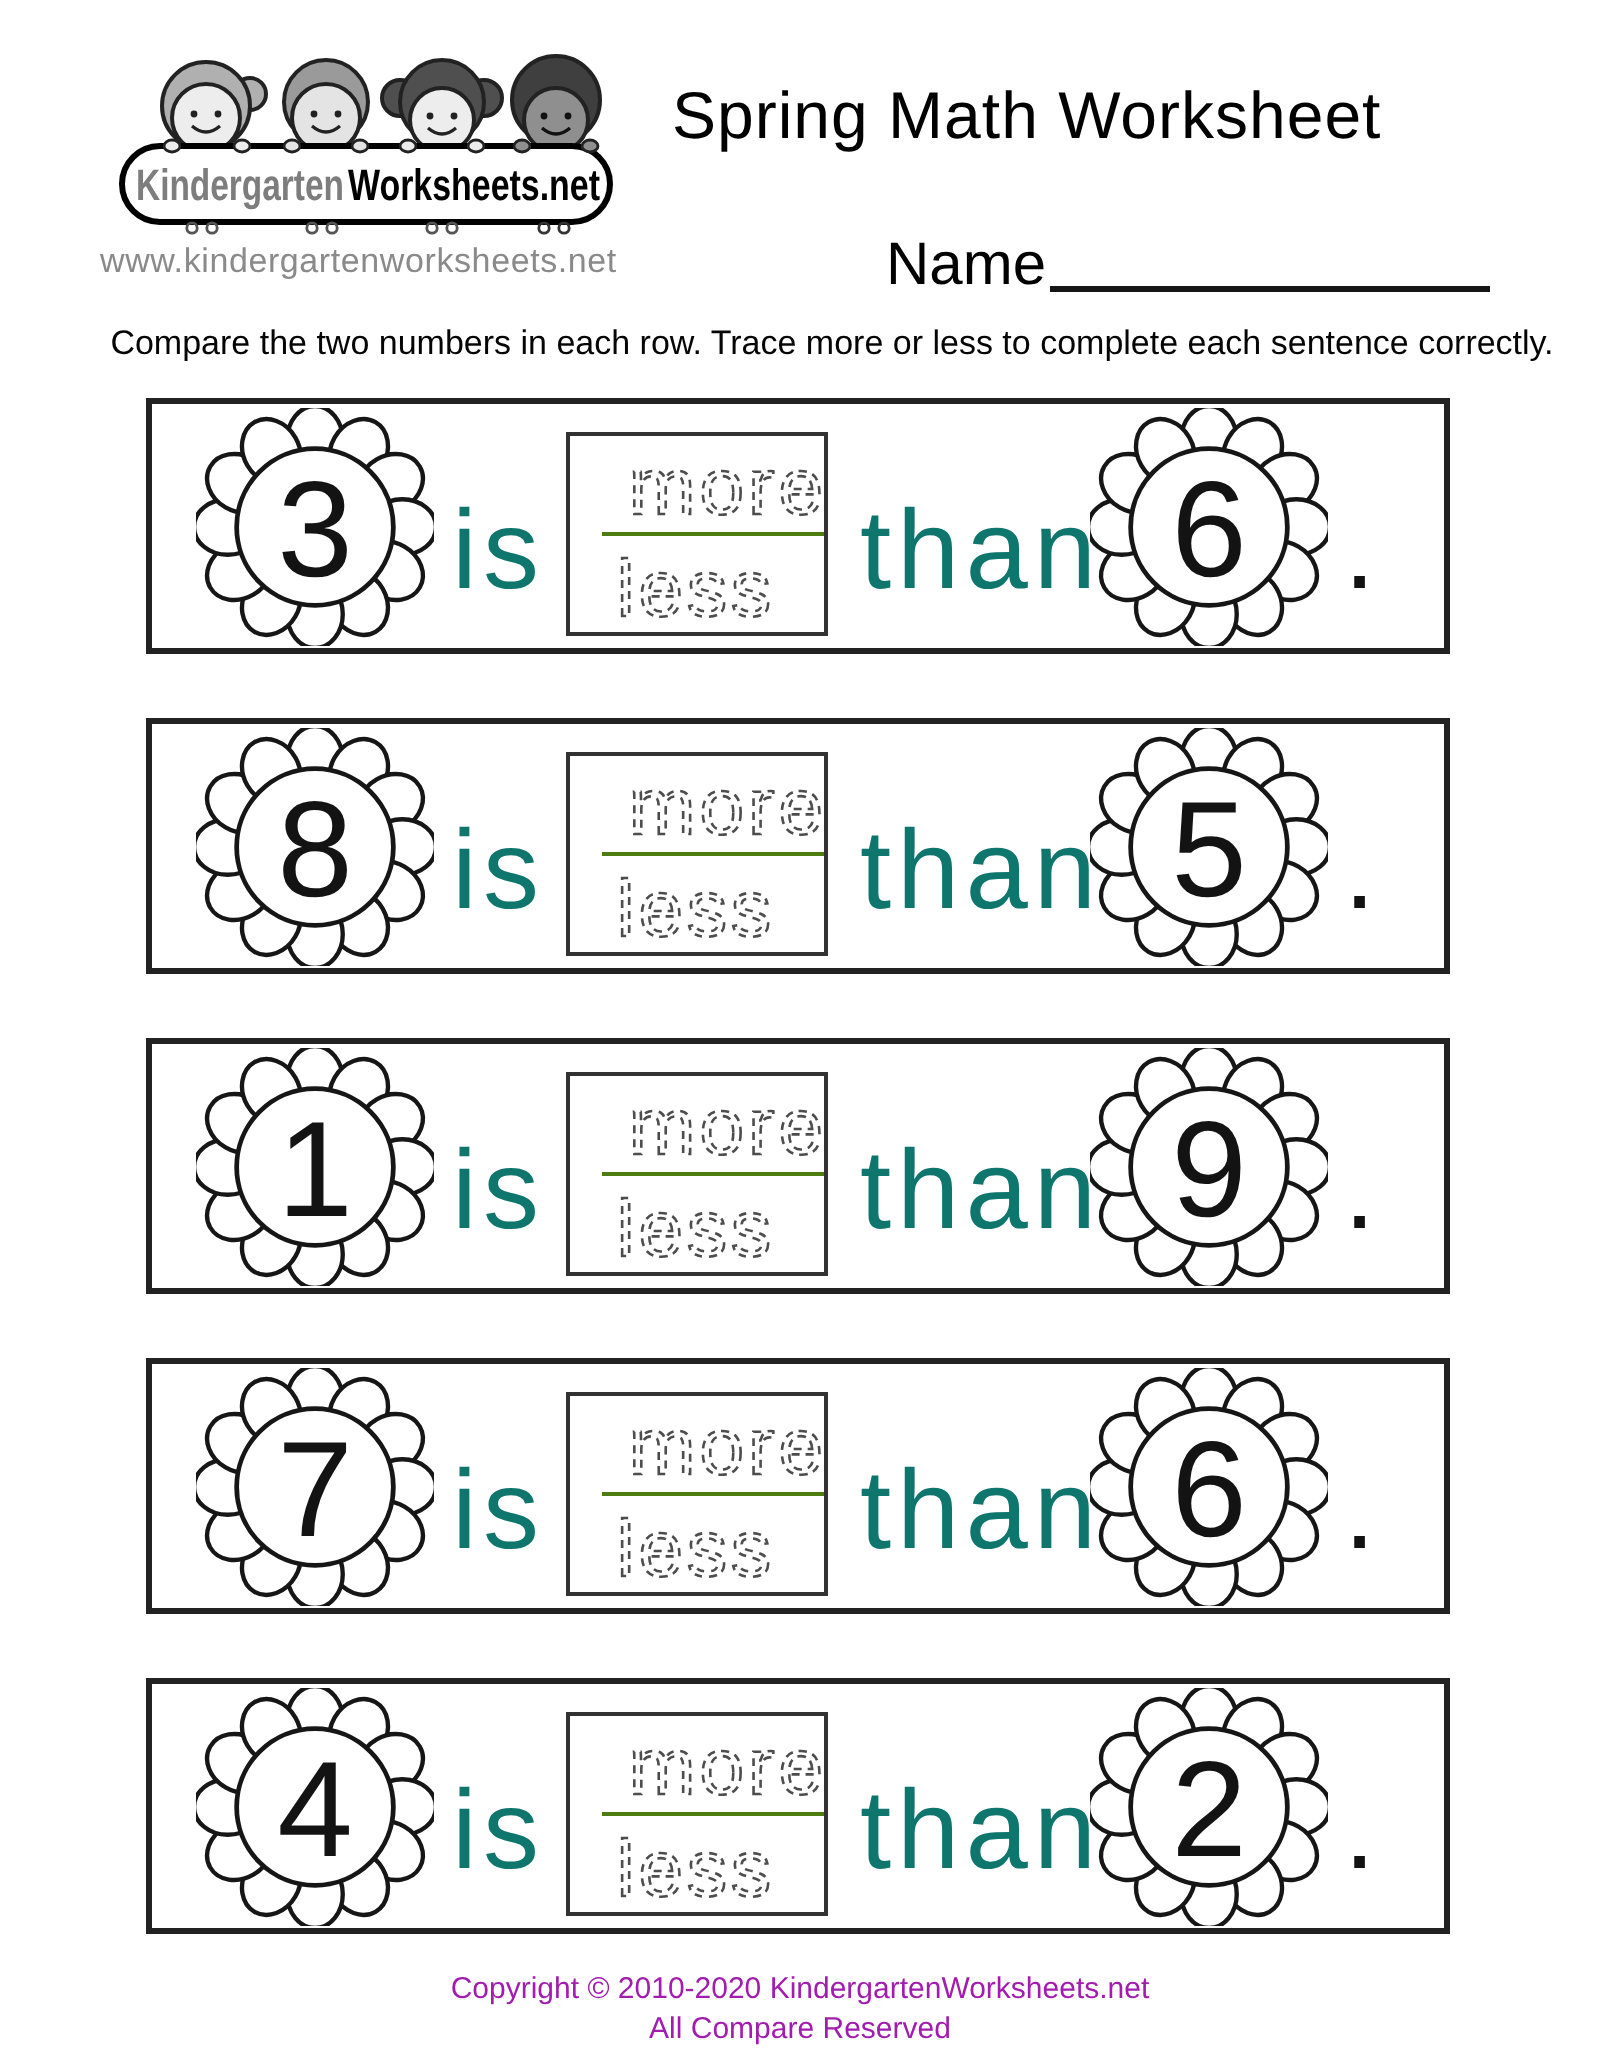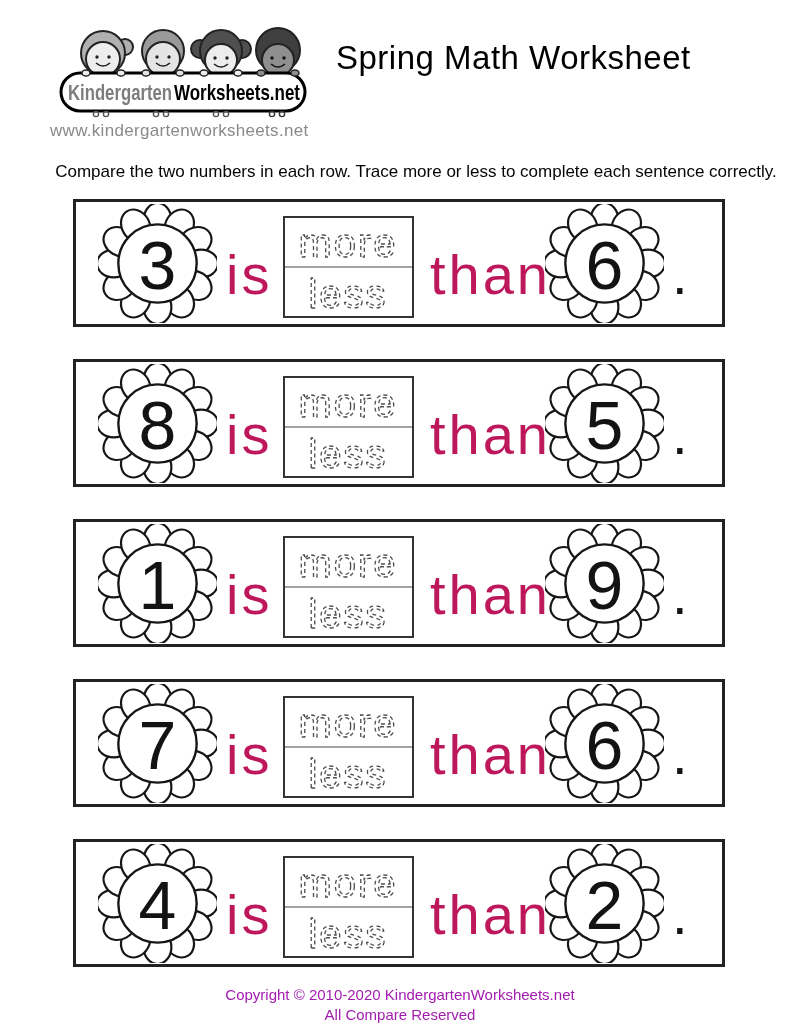--- a/index.html
+++ b/index.html
@@ -23,28 +23,28 @@
   
   .row{position:absolute;left:73px;width:652px;height:128px;border:3px solid #222;
     box-sizing:border-box;background:#fff;}
   .r1{top:199px}.r2{top:359px}.r3{top:519px}.r4{top:679px}.r5{top:839px}
   .flower{position:absolute;width:119px;height:119px;top:2px;}
   .fl-left{left:22px}.fl-right{left:469px}
   .flower svg{position:absolute;inset:0;width:100%;height:100%;}
   .num{position:absolute;inset:0;display:flex;align-items:center;justify-content:center;
     font-size:68px;line-height:1;padding-top:3px;color:#131313;}
   .word{position:absolute;top:45px;font-size:56px;line-height:56px;letter-spacing:3px;
-    color:#be185d;white-space:nowrap;}
+    color:#0f766e;white-space:nowrap;}
   .w-is{left:150px}
   .w-than{left:354px}
   .period{position:absolute;left:596px;top:45px;font-size:56px;line-height:56px;color:#131313;}
   .trace-box{position:absolute;left:207px;top:14px;width:131px;height:102px;
     border:2px solid #333;box-sizing:border-box;background:#fff;}
   .trace-cell{height:48px;position:relative;}
-  .trace-cell.top{border-bottom:2px solid #a3a3a3;}
+  .trace-cell.top{border-bottom:2px solid #4d7c0f;margin-left:16px;}
   .trace-cell svg{position:absolute;left:0;top:0;width:127px;height:48px;}
   .trace-text{fill:none;stroke:#4d4d4d;stroke-width:1.3;stroke-dasharray:4 3;
     font-size:40px;font-family:"Liberation Sans",sans-serif;letter-spacing:2px;}
   
   .footer{position:absolute;left:0;top:985px;width:800px;text-align:center;
     font-size:15px;color:#a21caf;line-height:20px;}
 </style>
 </head>
 <body>
 
@@ -101,20 +101,24 @@
       <circle cx="224" cy="98" r="2.6" fill="none" stroke="#333" stroke-width="1.4"></circle>
 
       <text x="10" y="84" textLength="104" lengthAdjust="spacingAndGlyphs" font-size="22" font-weight="bold" fill="#7d7d7d">Kindergarten</text>
       <text x="116" y="84" textLength="126" lengthAdjust="spacingAndGlyphs" font-size="22" font-weight="bold" fill="#000">Worksheets.net</text>
     </svg>
   </div>
   <div class="site-url">www.kindergartenworksheets.net</div>
 
   <div class="page-title">Spring Math Worksheet</div>
 
+  <div class="name-row">
+    <span>Name</span>
+    <div class="name-line"></div>
+  </div>
 
   <div class="instructions">Compare the two numbers in each row. Trace more or less to complete each sentence correctly.</div>
 
   <svg width="0" height="0" style="position:absolute">
     <defs>
       <symbol id="flower" viewBox="0 0 120 120">
         <g fill="#fff" stroke="#161616" stroke-width="2.2">
           <ellipse cx="60" cy="16" rx="14" ry="17"></ellipse>
           <ellipse cx="60" cy="16" rx="14" ry="17" transform="rotate(30 60 60)"></ellipse>
           <ellipse cx="60" cy="16" rx="14" ry="17" transform="rotate(60 60 60)"></ellipse>

